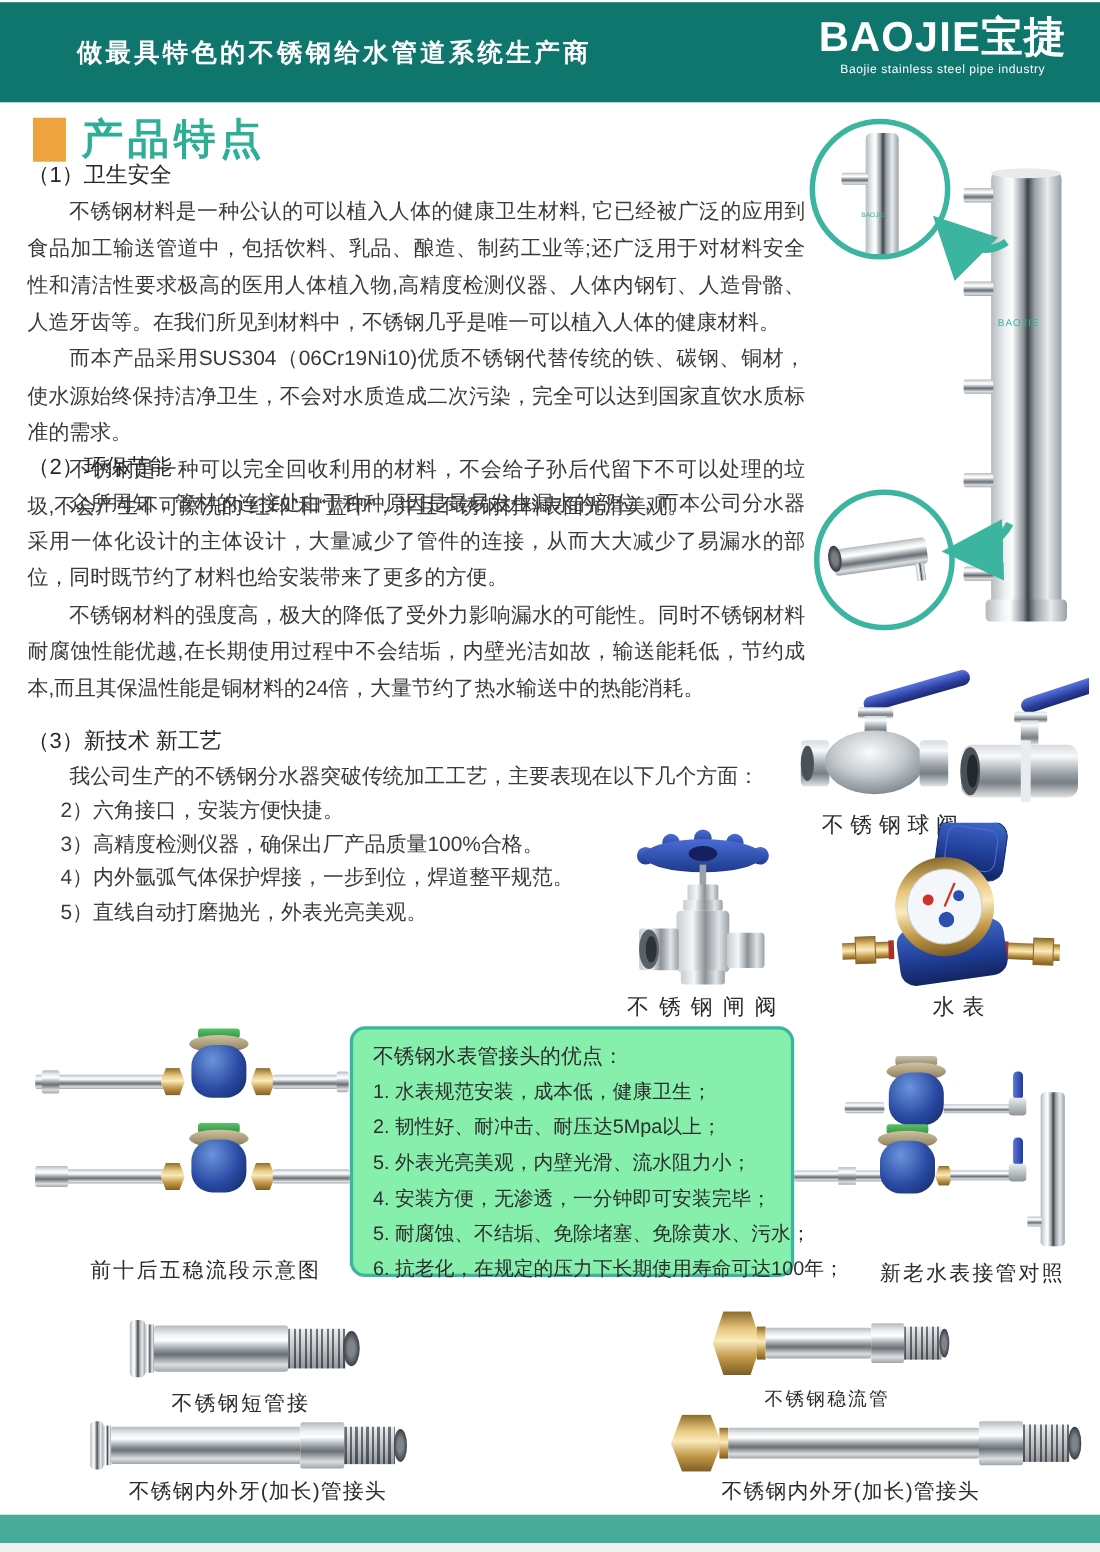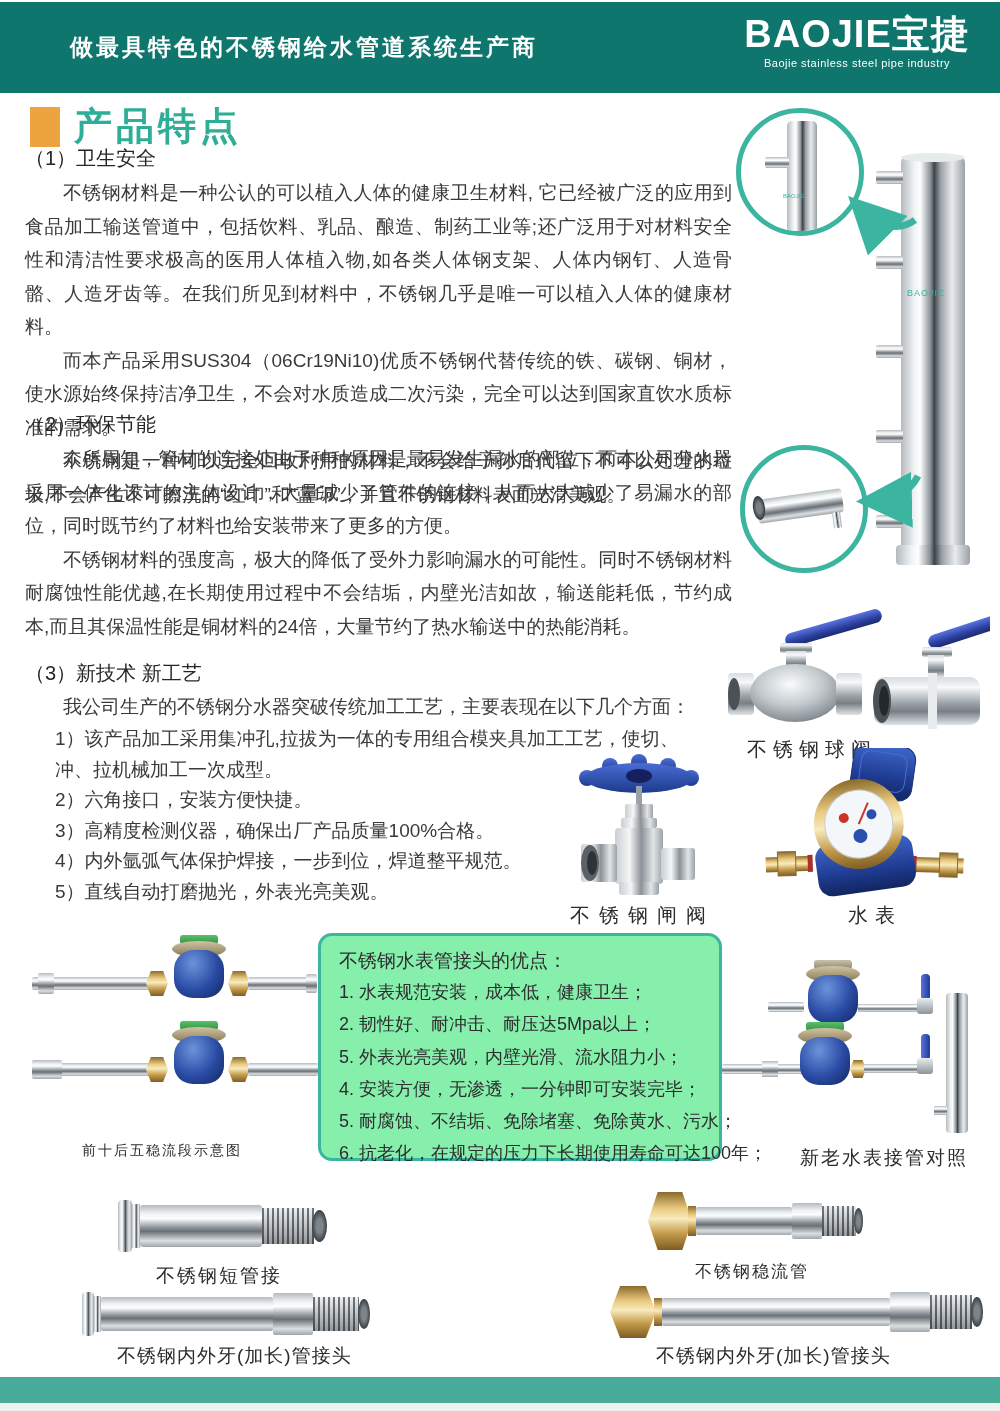--- a/index.html
+++ b/index.html
@@ -70,35 +70,34 @@
       <div class="big">BAOJIE宝捷</div>
       <div class="tag">Baojie stainless steel pipe industry</div>
     </div>
   </div>
 
   <div class="titleSq"></div>
   <div class="pageTitle">产品特点</div>
 
   <div class="sec" style="top:145px;">
     <div class="h">（1）卫生安全</div>
-    <p>不锈钢材料是一种公认的可以植入人体的健康卫生材料, 它已经被广泛的应用到食品加工输送管道中，包括饮料、乳品、酿造、制药工业等;还广泛用于对材料安全性和清洁性要求极高的医用人体植入物,如各类人体钢支架、人体内钢钉、人造骨骼、人造牙齿等。在我们所见到材料中，不锈钢几乎是唯一可以植入人体的健康材料。</p>
+    <p>不锈钢材料是一种公认的可以植入人体的健康卫生材料, 它已经被广泛的应用到食品加工输送管道中，包括饮料、乳品、酿造、制药工业等;还广泛用于对材料安全性和清洁性要求极高的医用人体植入物,高精度检测仪器、人体内钢钉、人造骨骼、人造牙齿等。在我们所见到材料中，不锈钢几乎是唯一可以植入人体的健康材料。</p>
     <p>而本产品采用SUS304（06Cr19Ni10)优质不锈钢代替传统的铁、碳钢、铜材，使水源始终保持洁净卫生，不会对水质造成二次污染，完全可以达到国家直饮水质标准的需求。</p>
     <p>不锈钢是一种可以完全回收利用的材料，不会给子孙后代留下不可以处理的垃圾,不会产生不可擦洗的“红印”和“蓝印”，并且不锈钢材料表面光滑美观。</p>
   </div>
 
   <div class="sec" style="top:411px;">
     <div class="h">（2）环保节能</div>
     <p>众所周知，管材的连接处由于种种原因是最易发生漏水的部位，而本公司分水器采用一体化设计的主体设计，大量减少了管件的连接，从而大大减少了易漏水的部位，同时既节约了材料也给安装带来了更多的方便。</p>
     <p>不锈钢材料的强度高，极大的降低了受外力影响漏水的可能性。同时不锈钢材料耐腐蚀性能优越,在长期使用过程中不会结垢，内壁光洁如故，输送能耗低，节约成本,而且其保温性能是铜材料的24倍，大量节约了热水输送中的热能消耗。</p>
   </div>
 
   <div class="sec sec3" style="top:660px;">
     <div class="h">（3）新技术 新工艺</div>
     <p style="line-height:32px;">我公司生产的不锈钢分水器突破传统加工工艺，主要表现在以下几个方面：</p>
-    <div class="li wrap" style="width:660px;">1）该产品加工采用集冲孔,拉拔为一体的专用组合模夹具加工工艺，使切、冲、拉机械加工一次成型。</div>
     <div class="li">2）六角接口，安装方便快捷。</div>
     <div class="li">3）高精度检测仪器，确保出厂产品质量100%合格。</div>
     <div class="li">4）内外氩弧气体保护焊接，一步到位，焊道整平规范。</div>
     <div class="li">5）直线自动打磨抛光，外表光亮美观。</div>
   </div>
 
   <div class="abs" style="left:718px;top:98px;width:282px;height:478px;">
 
     <div class="abs steelV" style="left:183px;top:57px;width:64px;height:392px;border-radius:8px 8px 3px 3px;"></div>
     <div class="abs steelV" style="left:178px;top:447px;width:74px;height:20px;border-radius:4px;"></div>
@@ -277,21 +276,21 @@
     <div class="abs steelH" style="left:14px;top:125px;width:30px;height:19px;border-radius:2px;"></div>
     <div class="abs brass hex" style="left:128px;top:122px;width:22px;height:25px;"></div>
     <div class="mm" style="left:148px;top:86px;width:66px;height:64px;">
       <div class="gcap"></div>
       <div class="ring"></div>
       <div class="bod"></div>
     </div>
     <div class="abs brass hex" style="left:210px;top:122px;width:22px;height:25px;"></div>
     <div class="abs steelH" style="left:230px;top:128px;width:70px;height:13px;border-radius:2px;"></div>
   </div>
-  <div class="cap" style="left:82px;top:1142px;font-size:14px;letter-spacing:2px;">前十后五稳流段示意图</div>
+  <div class="cap" style="left:82px;top:1142px;font-size:19px;letter-spacing:2px;">前十后五稳流段示意图</div>
 
   <div class="abs" style="left:722px;top:938px;width:278px;height:202px;">
 
     <div class="abs steelV" style="left:224px;top:55px;width:22px;height:140px;border-radius:4px;"></div>
     <div class="abs steelH" style="left:212px;top:168px;width:13px;height:9px;"></div>
 
     <div class="abs steelH" style="left:46px;top:64px;width:36px;height:10px;border-radius:2px;"></div>
     <div class="mm" style="left:78px;top:22px;width:60px;height:58px;">
       <div class="gcap" style="background:linear-gradient(180deg,#c8c2ad,#8f876d);"></div>
       <div class="ring"></div>

